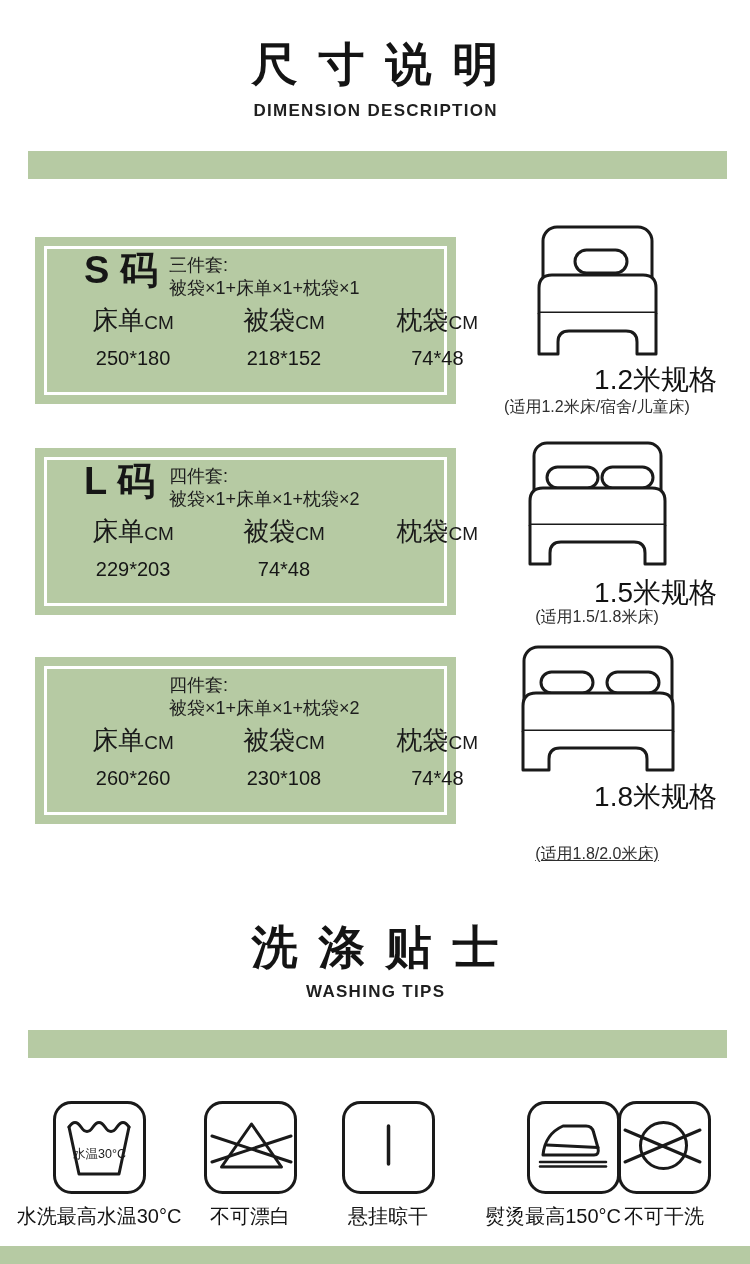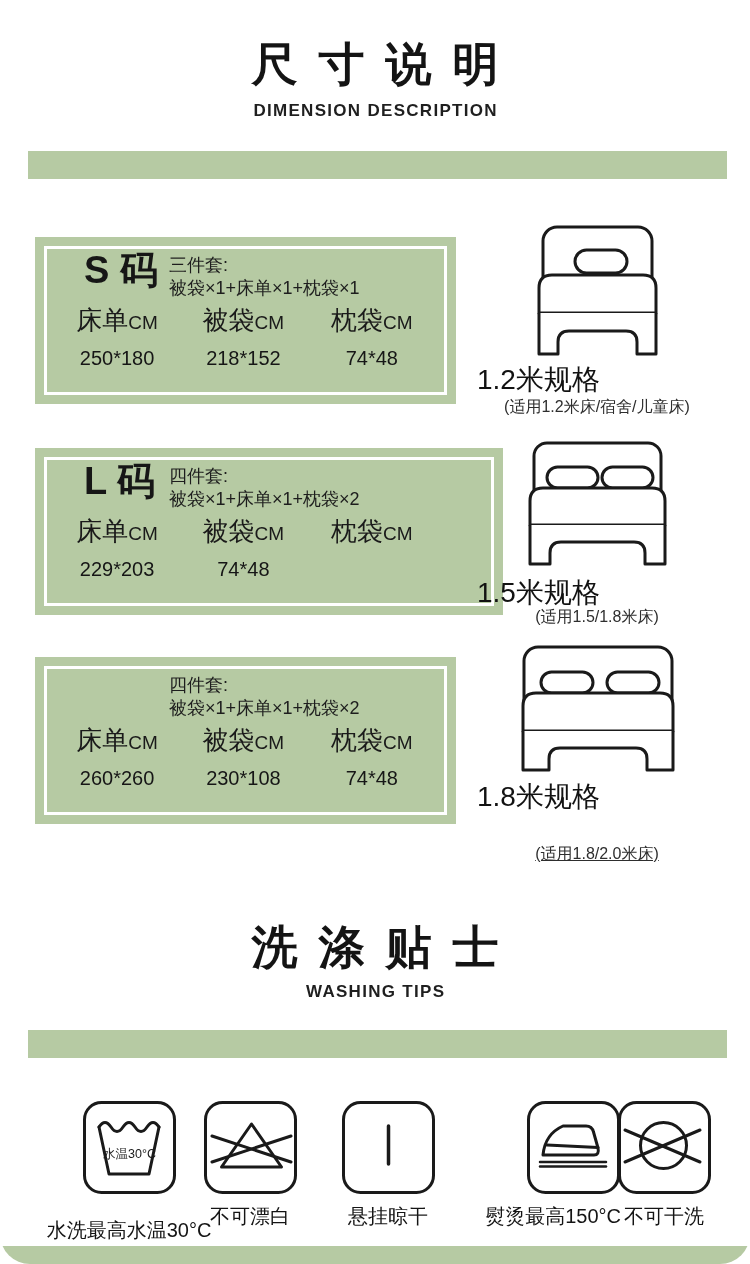--- a/index.html
+++ b/index.html
@@ -2,21 +2,21 @@
 <html><head>
 <meta charset="utf-8">
 <style>
   :root{
     --green:#b6caa3;
     --ink:#1b1b1b;
   }
   html,body{margin:0;padding:0;background:#fff;}
   .page{
     position:relative;width:750px;height:1264px;background:#fff;overflow:hidden;
-    font-family:"Liberation Sans","DejaVu Sans",sans-serif;color:var(--ink);border-radius:30px;
+    font-family:"Liberation Sans","DejaVu Sans",sans-serif;color:var(--ink);
   }
   .sec-title{
     position:absolute;left:0;width:750px;text-align:center;
     font-size:46px;font-weight:bold;letter-spacing:21px;text-indent:21px;
     color:#141414;line-height:1.05;white-space:nowrap;
   }
   #dim-title{top:40px;}
   #wash-title{top:923px;}
   .sec-sub{
     position:absolute;left:0;width:750px;text-align:center;
@@ -25,50 +25,50 @@
   #dim-sub{top:101px;}
   #wash-sub{top:982px;}
   .bar{position:absolute;background:var(--green);}
   #bar1{left:28px;top:151px;width:699px;height:28px;}
   #bar2{left:28px;top:1030px;width:699px;height:28px;}
   #bar3{left:0;top:1246px;width:750px;height:18px;}
 
   
   .size-card{position:absolute;left:35px;width:421px;height:167px;background:var(--green);}
   #card-0{top:237px;}
-  #card-1{top:448px;padding-left:47px;}
+  #card-1{top:448px;}
   #card-2{top:657px;}
   .inner-border{position:absolute;inset:9px;border:3px solid #ffffff;}
   .size-label{position:absolute;left:49px;top:12px;font-size:38px;font-weight:bold;line-height:1.12;color:#161616;white-space:nowrap;}
   .set-info{position:absolute;left:134px;top:17px;font-size:18px;font-weight:500;line-height:23px;color:#1d1d1d;white-space:nowrap;}
-  .cols-row,.vals-row{position:absolute;left:0;width:421px;display:grid;grid-template-columns:39% 21% 40%;}
+  .cols-row,.vals-row{position:absolute;left:0;width:503px;display:grid;grid-template-columns:39% 21% 40%;}
   .cols-row{top:66px;}
   .vals-row{top:110px;}
   .col-h{text-align:center;font-size:26px;font-weight:500;white-space:nowrap;color:#1a1a1a;}
   .col-h .unit{font-size:19px;font-weight:500;}
   .val{text-align:center;font-size:20px;font-weight:400;color:#161616;white-space:nowrap;}
 
   
   .bed-figure{position:absolute;}
   #bed-0{left:537px;top:225px;}
   #bed-1{left:528px;top:441px;}
   #bed-2{left:521px;top:645px;}
   .bed-figure svg{display:block;}
-  .bed-spec{position:absolute;left:477px;width:240px;text-align:left;font-size:28px;color:#121212;white-space:nowrap;}
+  .bed-spec{position:absolute;left:477px;width:240px;text-align:right;font-size:28px;color:#121212;white-space:nowrap;}
   #spec-0{top:361px;}
   #spec-1{top:574px;}
   #spec-2{top:778px;}
   .bed-sub{position:absolute;left:467px;width:260px;text-align:center;font-size:16px;color:#2e2e2e;white-space:nowrap;}
   #sub-0{top:397px;}
   #sub-1{top:607px;}
   #sub-2{top:844px;text-decoration:underline;}
 
   
   .tip{position:absolute;top:1100px;width:190px;display:flex;flex-direction:column;align-items:center;}
-  #tip-0{left:34px;gap:14px;}
+  #tip-0{left:4px;}
   #tip-1{left:155px;}
   #tip-2{left:293px;}
   #tip-3{left:431px;align-items:flex-end;}
   #tip-4{left:569px;}
   .tip svg{width:95px;height:95px;display:block;}
   .tip-label{margin-top:8px;font-size:20px;color:#141414;white-space:nowrap;font-weight:500;}
 </style>
 </head>
 <body>
 

